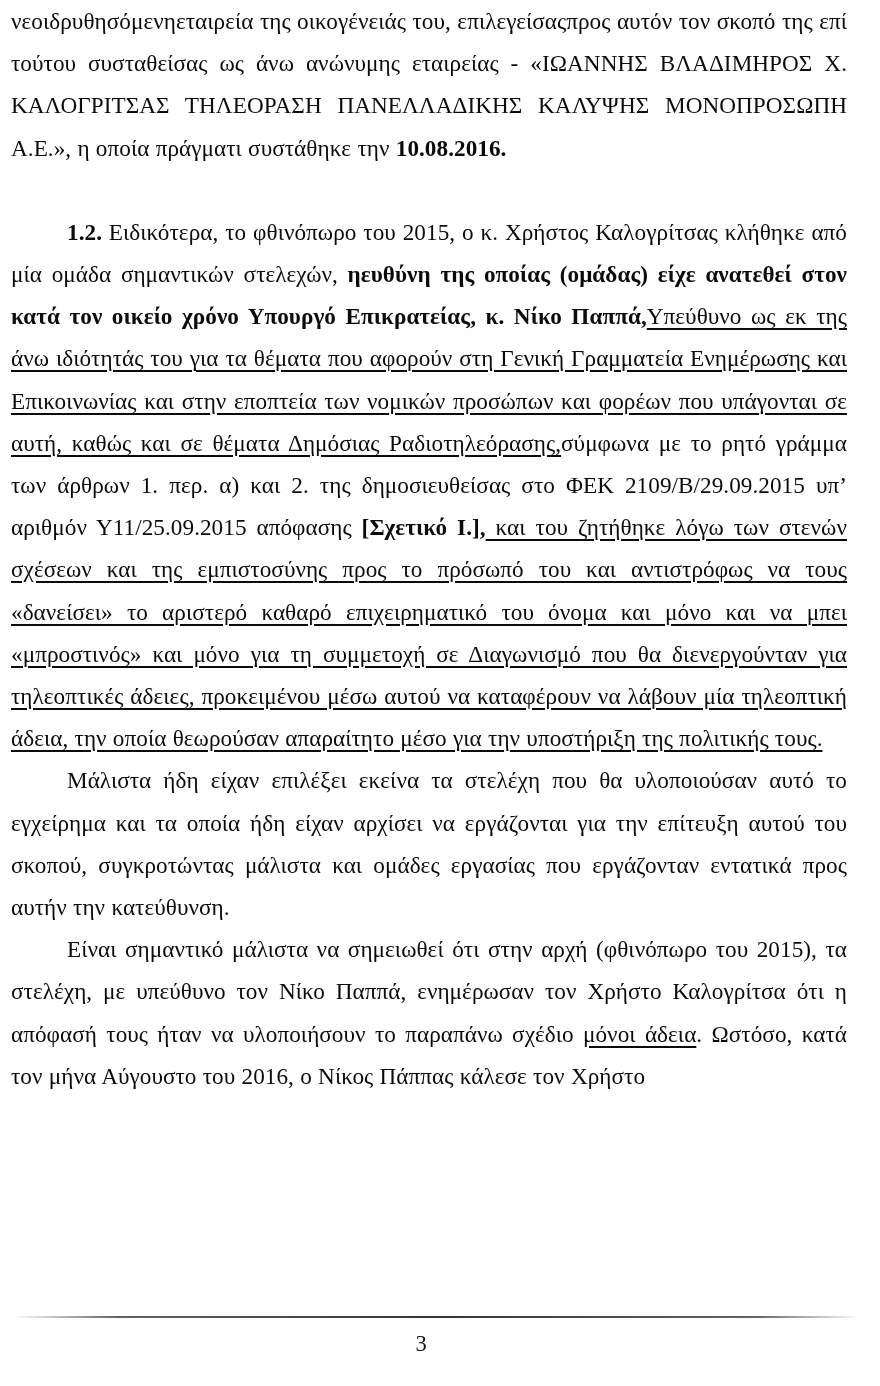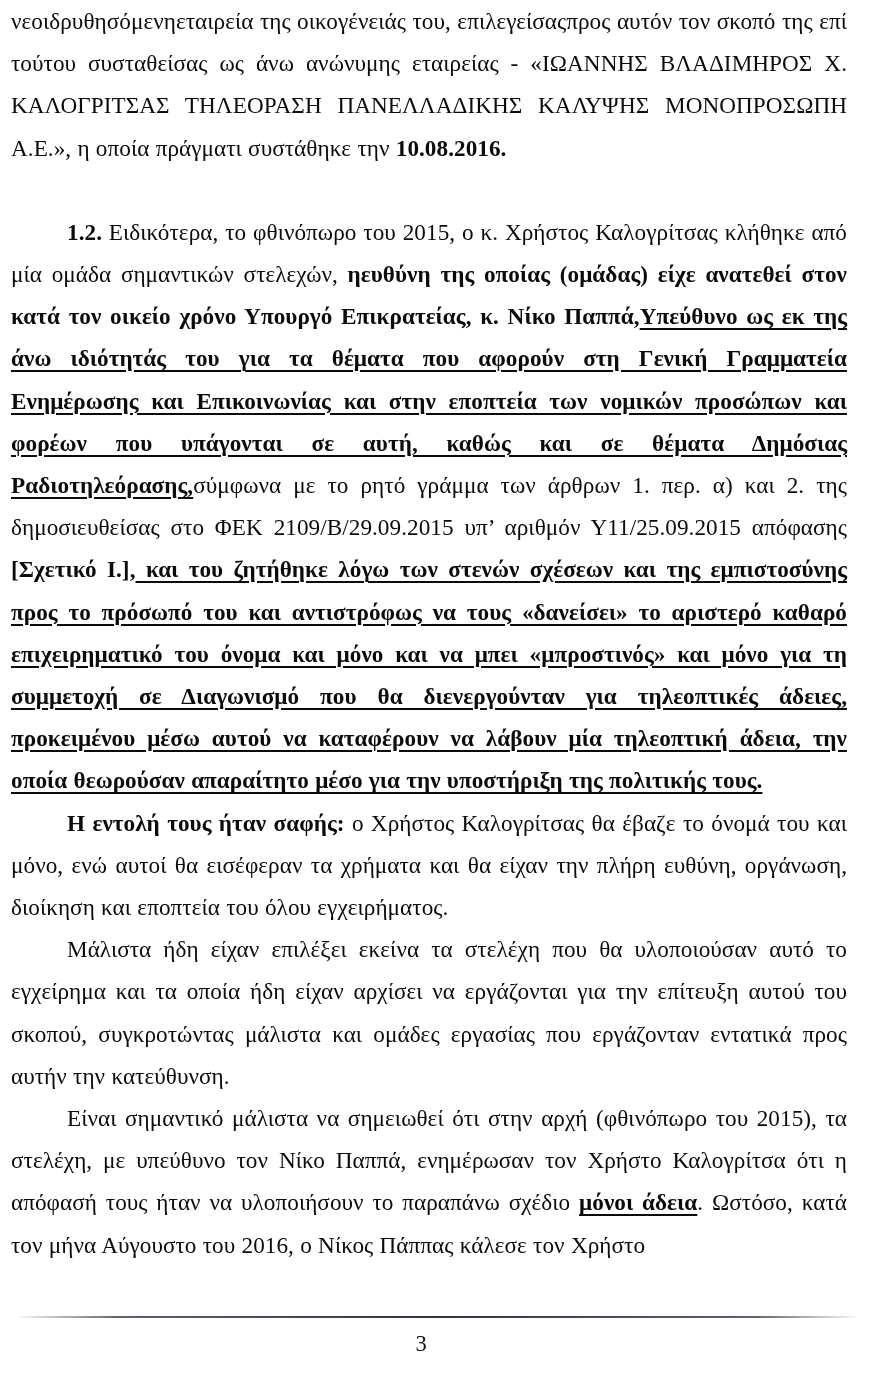--- a/index.html
+++ b/index.html
@@ -53,21 +53,21 @@
   p.para.gap-before {
     margin-top: 42px;
   }
 
   
   b, .b {
     font-weight: bold;
   }
 
   .bu {
-    font-weight: bold;
+    font-weight: normal;
     text-decoration: underline;
     text-decoration-thickness: 1.8px;
     text-underline-offset: 3.5px;
   }
 
   
   .footer {
     position: absolute;
     left: 0;
     top: 1316px;
@@ -104,21 +104,20 @@
 <body>
 
 <div class="page">
 
   <div class="body-area">
 
     <p class="para" id="para-0"><span>νεοιδρυθησόμενηεταιρεία της οικογένειάς του, επιλεγείσαςπρος  αυτόν τον σκοπό της επί τούτου συσταθείσας ως άνω ανώνυμης εταιρείας - «ΙΩΑΝΝΗΣ ΒΛΑΔΙΜΗΡΟΣ Χ. ΚΑΛΟΓΡΙΤΣΑΣ ΤΗΛΕΟΡΑΣΗ ΠΑΝΕΛΛΑΔΙΚΗΣ ΚΑΛΥΨΗΣ ΜΟΝΟΠΡΟΣΩΠΗ Α.Ε.», η οποία πράγματι συστάθηκε  την </span><span class="b">10.08.2016.</span></p>
 
     <p class="para indent gap-before" id="para-1"><span class="b">1.2.</span><span> Ειδικότερα, το φθινόπωρο του 2015, ο κ. Χρήστος Καλογρίτσας κλήθηκε από μία  ομάδα σημαντικών στελεχών, </span><span class="b">ηευθύνη της οποίας (ομάδας) είχε ανατεθεί στον κατά  τον οικείο χρόνο Υπουργό  Επικρατείας, κ. Νίκο Παππά,</span><span class="bu">Υπεύθυνο ως  εκ της άνω ιδιότητάς  του  για τα θέματα που αφορούν στη Γενική Γραμματεία Ενημέρωσης και Επικοινωνίας και στην εποπτεία των νομικών προσώπων και φορέων που υπάγονται σε αυτή, καθώς και σε θέματα Δημόσιας Ραδιοτηλεόρασης,</span><span>σύμφωνα  με  το ρητό γράμμα των άρθρων  1. περ. α) και 2.  της δημοσιευθείσας στο ΦΕΚ 2109/Β/29.09.2015 υπ’ αριθμόν Υ11/25.09.2015 απόφασης </span><span class="b">[Σχετικό Ι.],</span><span class="bu"> και του ζητήθηκε λόγω των στενών σχέσεων και  της εμπιστοσύνης προς το πρόσωπό του και αντιστρόφως να  τους  «δανείσει» το αριστερό καθαρό επιχειρηματικό του όνομα και μόνο και  να μπει «μπροστινός» και μόνο για  τη συμμετοχή  σε Διαγωνισμό που θα  διενεργούνταν  για  τηλεοπτικές άδειες, προκειμένου  μέσω αυτού  να  καταφέρουν  να λάβουν   μία  τηλεοπτική άδεια, την οποία θεωρούσαν απαραίτητο μέσο  για  την υποστήριξη  της πολιτικής τους.</span></p>
 
-    <p class="para indent" id="para-2"><span class="b">Η εντολή  τους  ήταν σαφής:</span><span> ο Χρήστος Καλογρίτσας θα  έβαζε το όνομά του και μόνο, ενώ αυτοί θα εισέφεραν τα  χρήματα και θα  είχαν  την πλήρη ευθύνη, οργάνωση, διοίκηση και  εποπτεία  του όλου εγχειρήματος.</span></p>
 
     <p class="para indent" id="para-3"><span>Μάλιστα  ήδη είχαν επιλέξει εκείνα τα  στελέχη που θα υλοποιούσαν αυτό το εγχείρημα  και τα οποία ήδη είχαν αρχίσει να  εργάζονται για την επίτευξη αυτού του σκοπού, συγκροτώντας μάλιστα και   ομάδες εργασίας που   εργάζονταν εντατικά  προς  αυτήν την  κατεύθυνση.</span></p>
 
     <p class="para indent" id="para-4"><span>Είναι σημαντικό μάλιστα να  σημειωθεί ότι στην αρχή (φθινόπωρο του 2015), τα στελέχη, με υπεύθυνο τον Νίκο Παππά, ενημέρωσαν τον Χρήστο Καλογρίτσα ότι η απόφασή  τους ήταν να υλοποιήσουν το παραπάνω σχέδιο </span><span class="bu">μόνοι άδεια</span><span>. Ωστόσο, κατά  τον  μήνα  Αύγουστο  του  2016,  ο  Νίκος  Πάππας  κάλεσε  τον  Χρήστο</span></p>
 
   </div>
 
   <div class="footer">
     <div class="footer-rule"></div>
     <div class="footer-page-number">3</div>

